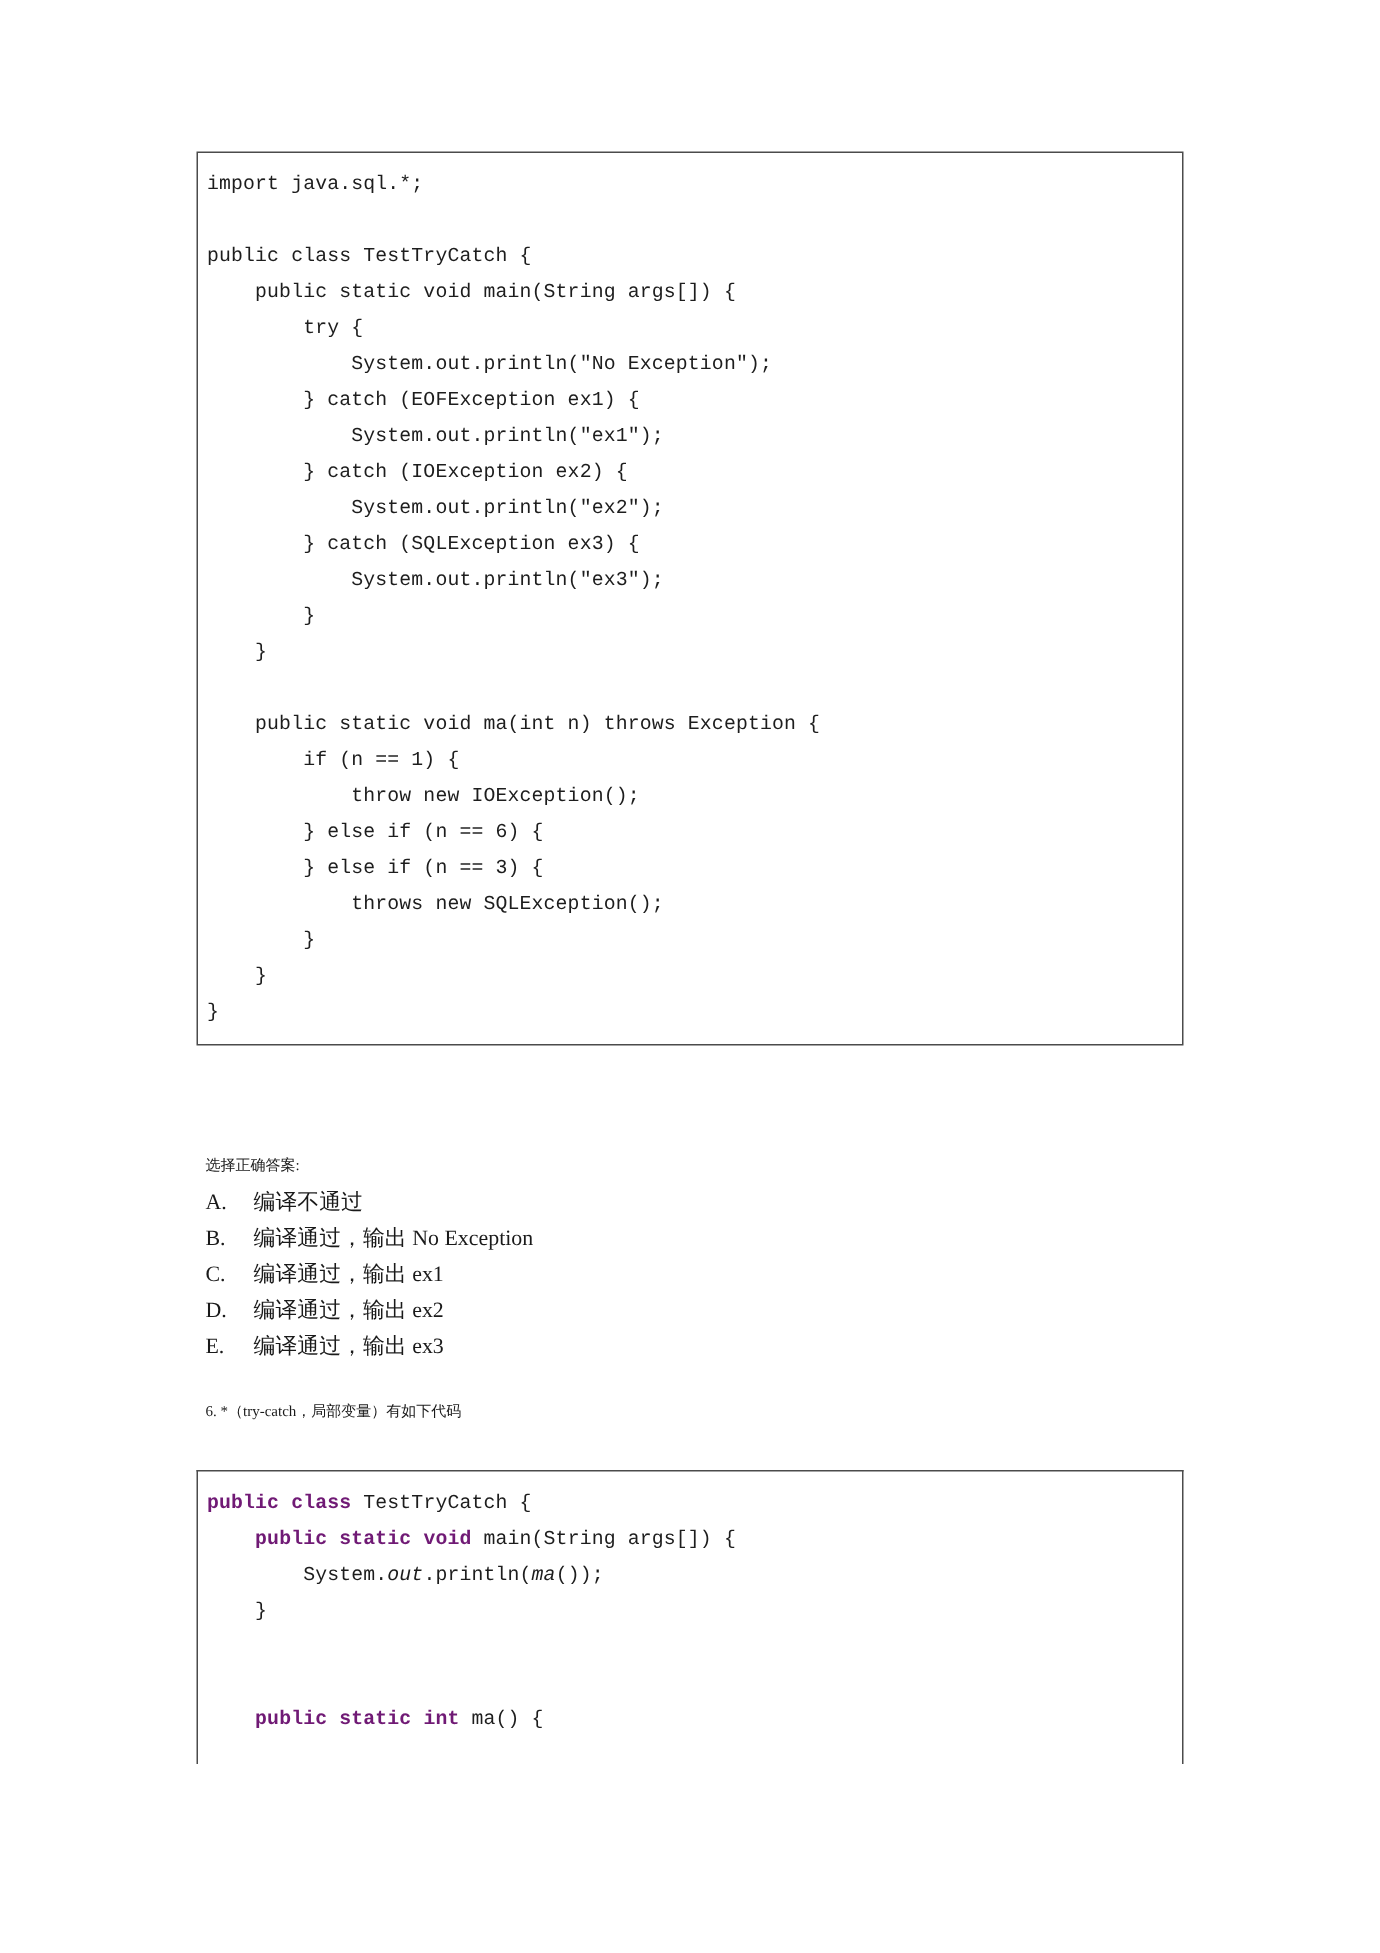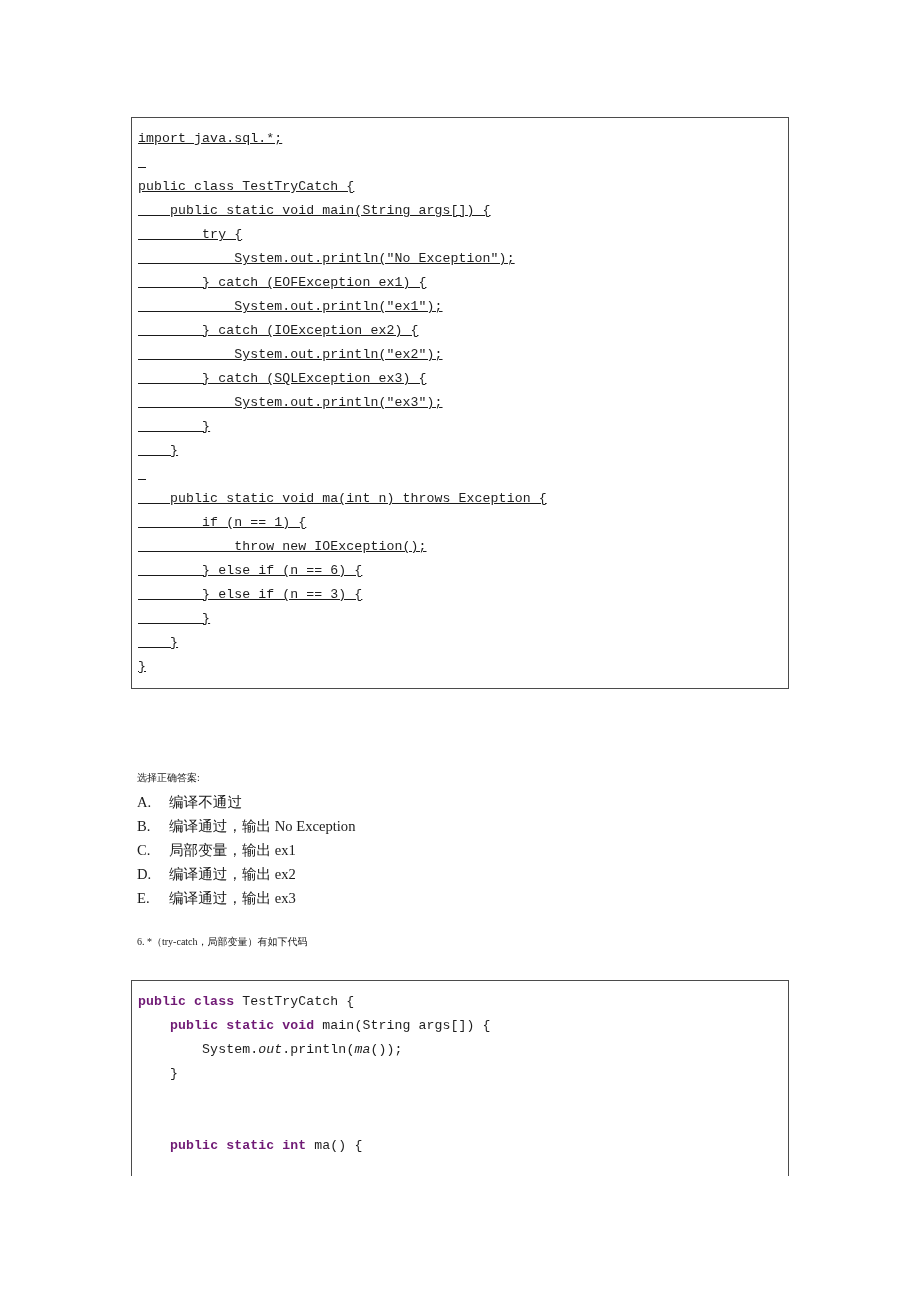--- a/index.html
+++ b/index.html
@@ -27,21 +27,21 @@
   
   .code-box {
     position: absolute;
     left: 131px;
     width: 658px;
     box-sizing: border-box;
     border: 1px solid #4b4b4b;
     background: #ffffff;
     padding: 9px 0 9px 6px;
   }
-  #code-box-1 { top: 117px; text-decoration: underline; }
+  #code-box-1 { top: 101px; }
   #code-box-2 {
     top: 980px;
     border-bottom: none;
     height: 196px;
     overflow: hidden;
   }
 
   .code-line {
     font-family: "Liberation Mono", "DejaVu Sans Mono", monospace;
     font-size: 13.2px;
@@ -109,38 +109,39 @@
       <div class="code-line">        } catch (SQLException ex3) {</div>
       <div class="code-line">            System.out.println("ex3");</div>
       <div class="code-line">        }</div>
       <div class="code-line">    }</div>
       <div class="code-line blank">&nbsp;</div>
       <div class="code-line">    public static void ma(int n) throws Exception {</div>
       <div class="code-line">        if (n == 1) {</div>
       <div class="code-line">            throw new IOException();</div>
       <div class="code-line">        } else if (n == 6) {</div>
       <div class="code-line">        } else if (n == 3) {</div>
+      <div class="code-line">            throws new SQLException();</div>
       <div class="code-line">        }</div>
       <div class="code-line">    }</div>
       <div class="code-line">}</div>
     </div>
 
   <div class="text-line" style="top:766px;">选择正确答案:</div>
 
   <div class="opt-row" style="top:790px;">
     <span class="opt-letter">A.</span>
     <span class="opt-text">编译不通过</span>
   </div>
   <div class="opt-row" style="top:814px;">
     <span class="opt-letter">B.</span>
     <span class="opt-text">编译通过，输出 No Exception</span>
   </div>
   <div class="opt-row" style="top:838px;">
     <span class="opt-letter">C.</span>
-    <span class="opt-text">局部变量，输出 ex1</span>
+    <span class="opt-text">编译通过，输出 ex1</span>
   </div>
   <div class="opt-row" style="top:862px;">
     <span class="opt-letter">D.</span>
     <span class="opt-text">编译通过，输出 ex2</span>
   </div>
   <div class="opt-row" style="top:886px;">
     <span class="opt-letter">E.</span>
     <span class="opt-text">编译通过，输出 ex3</span>
   </div>
 

